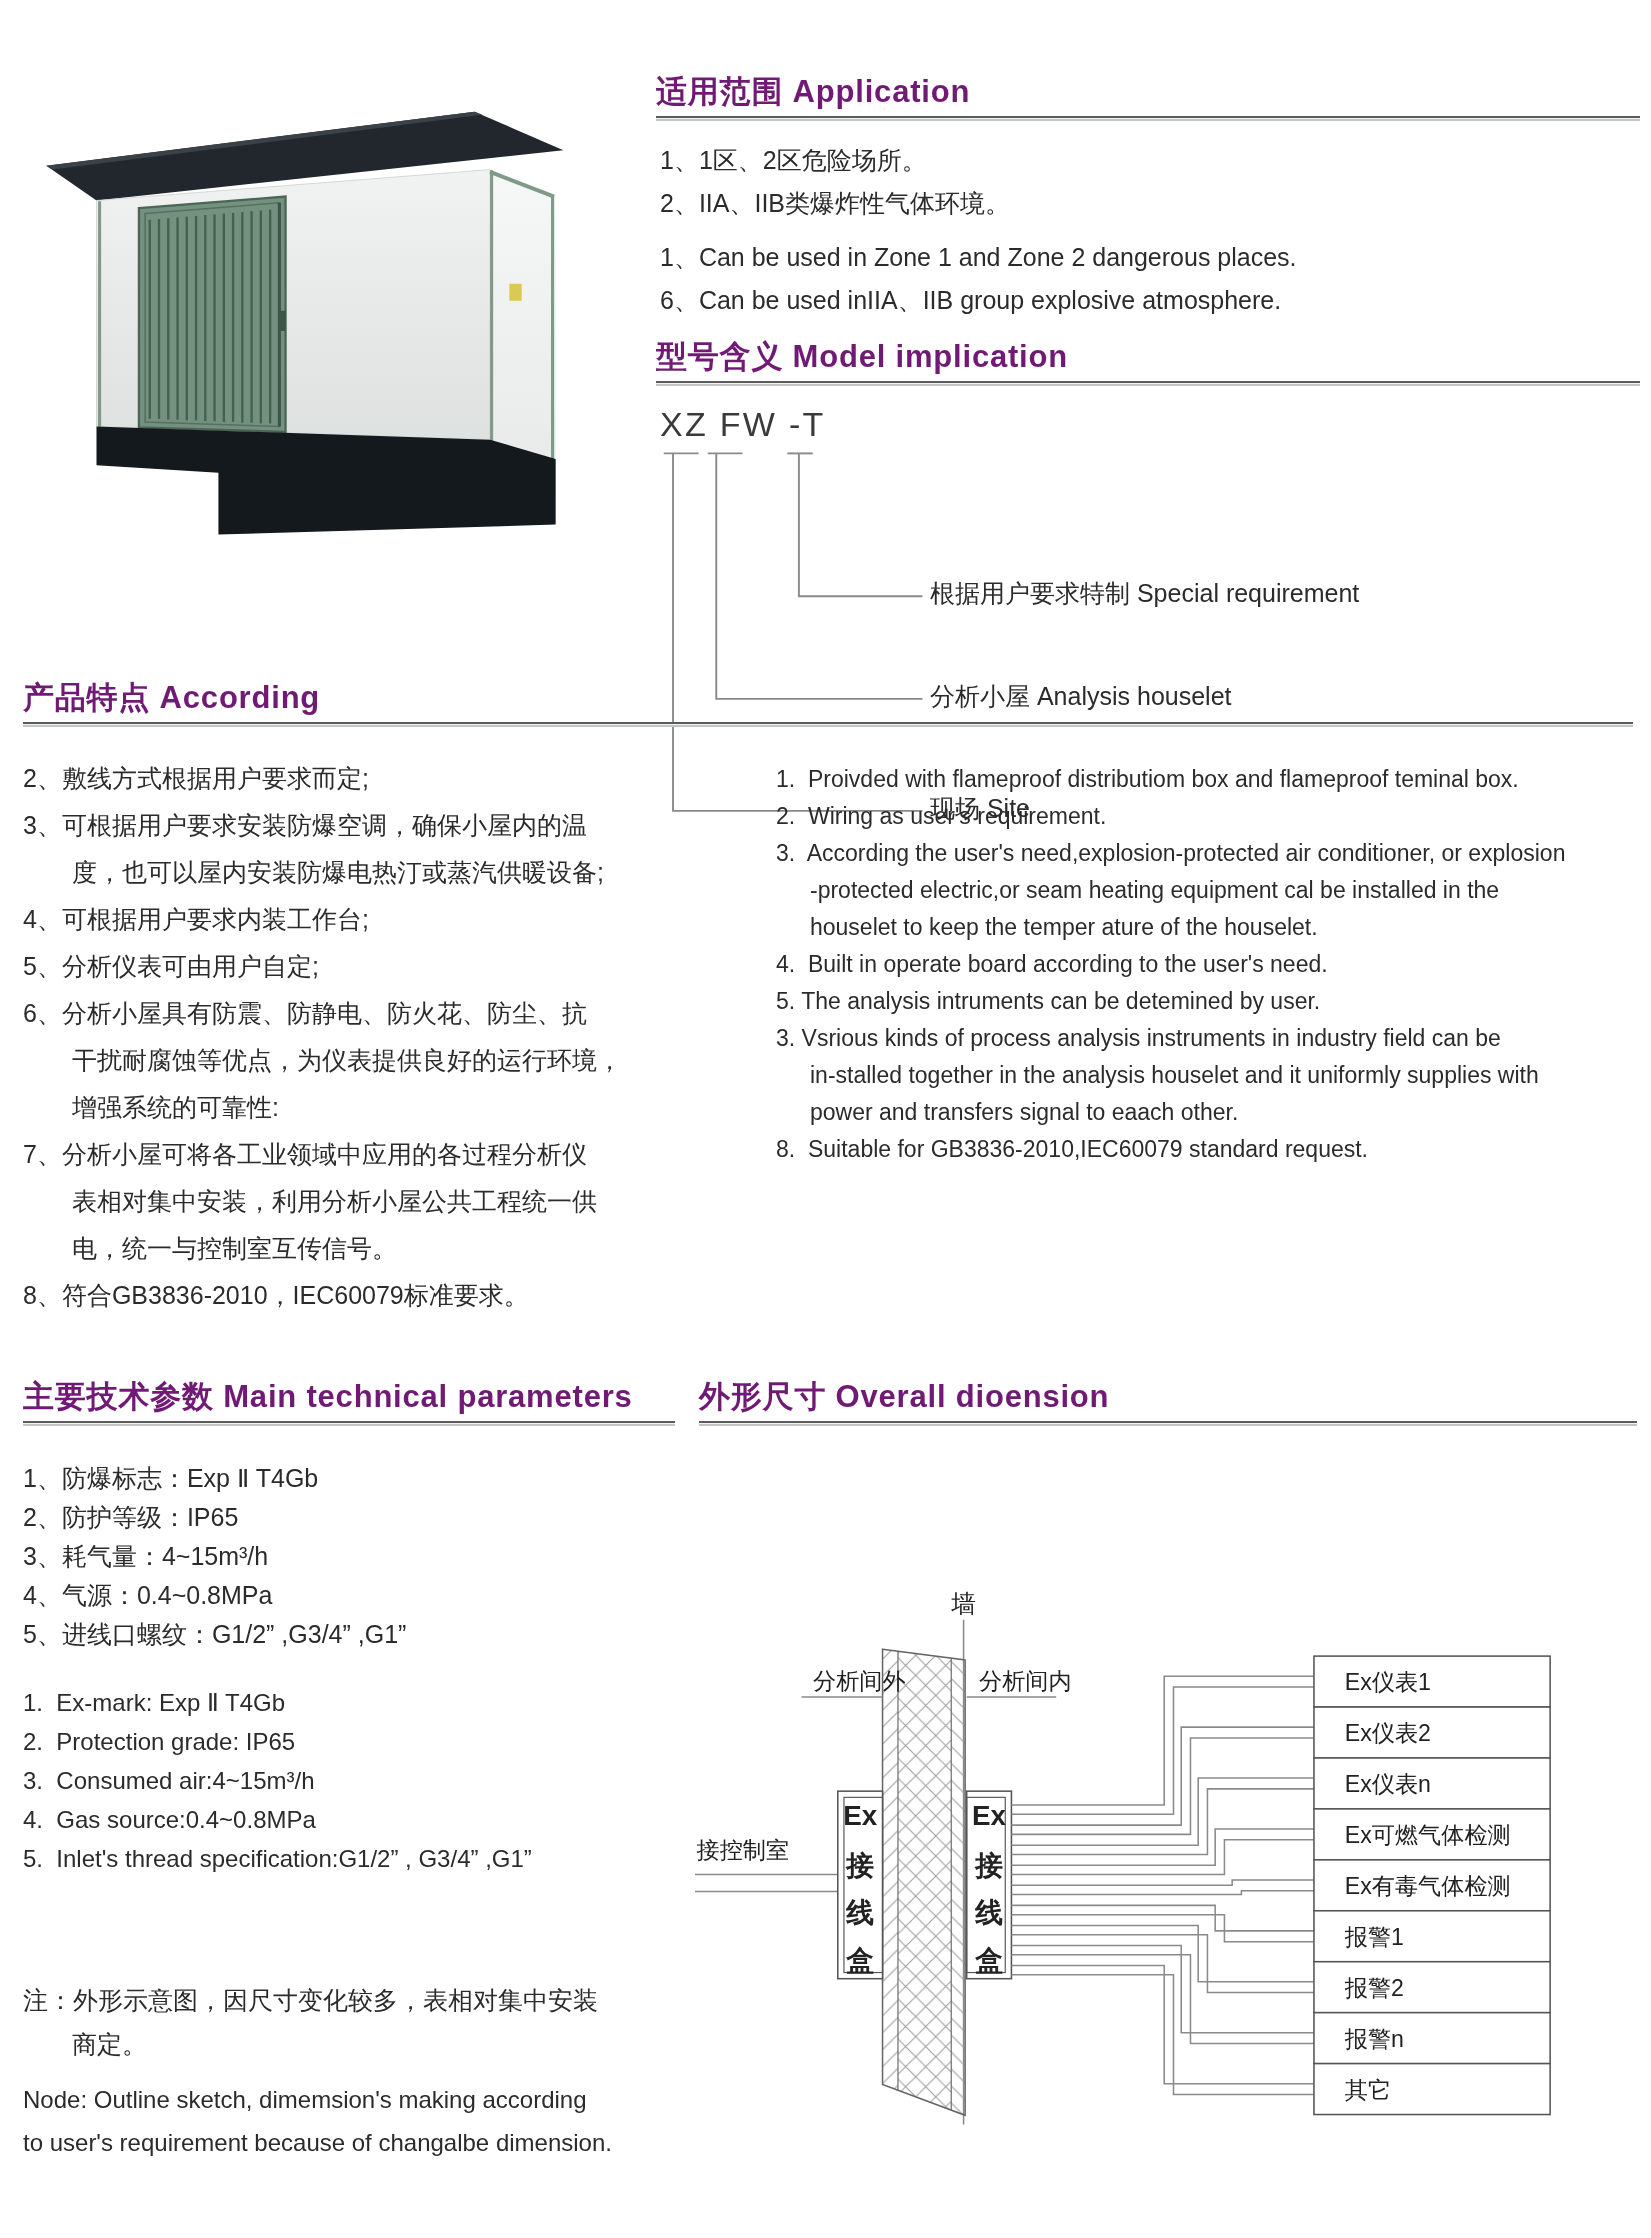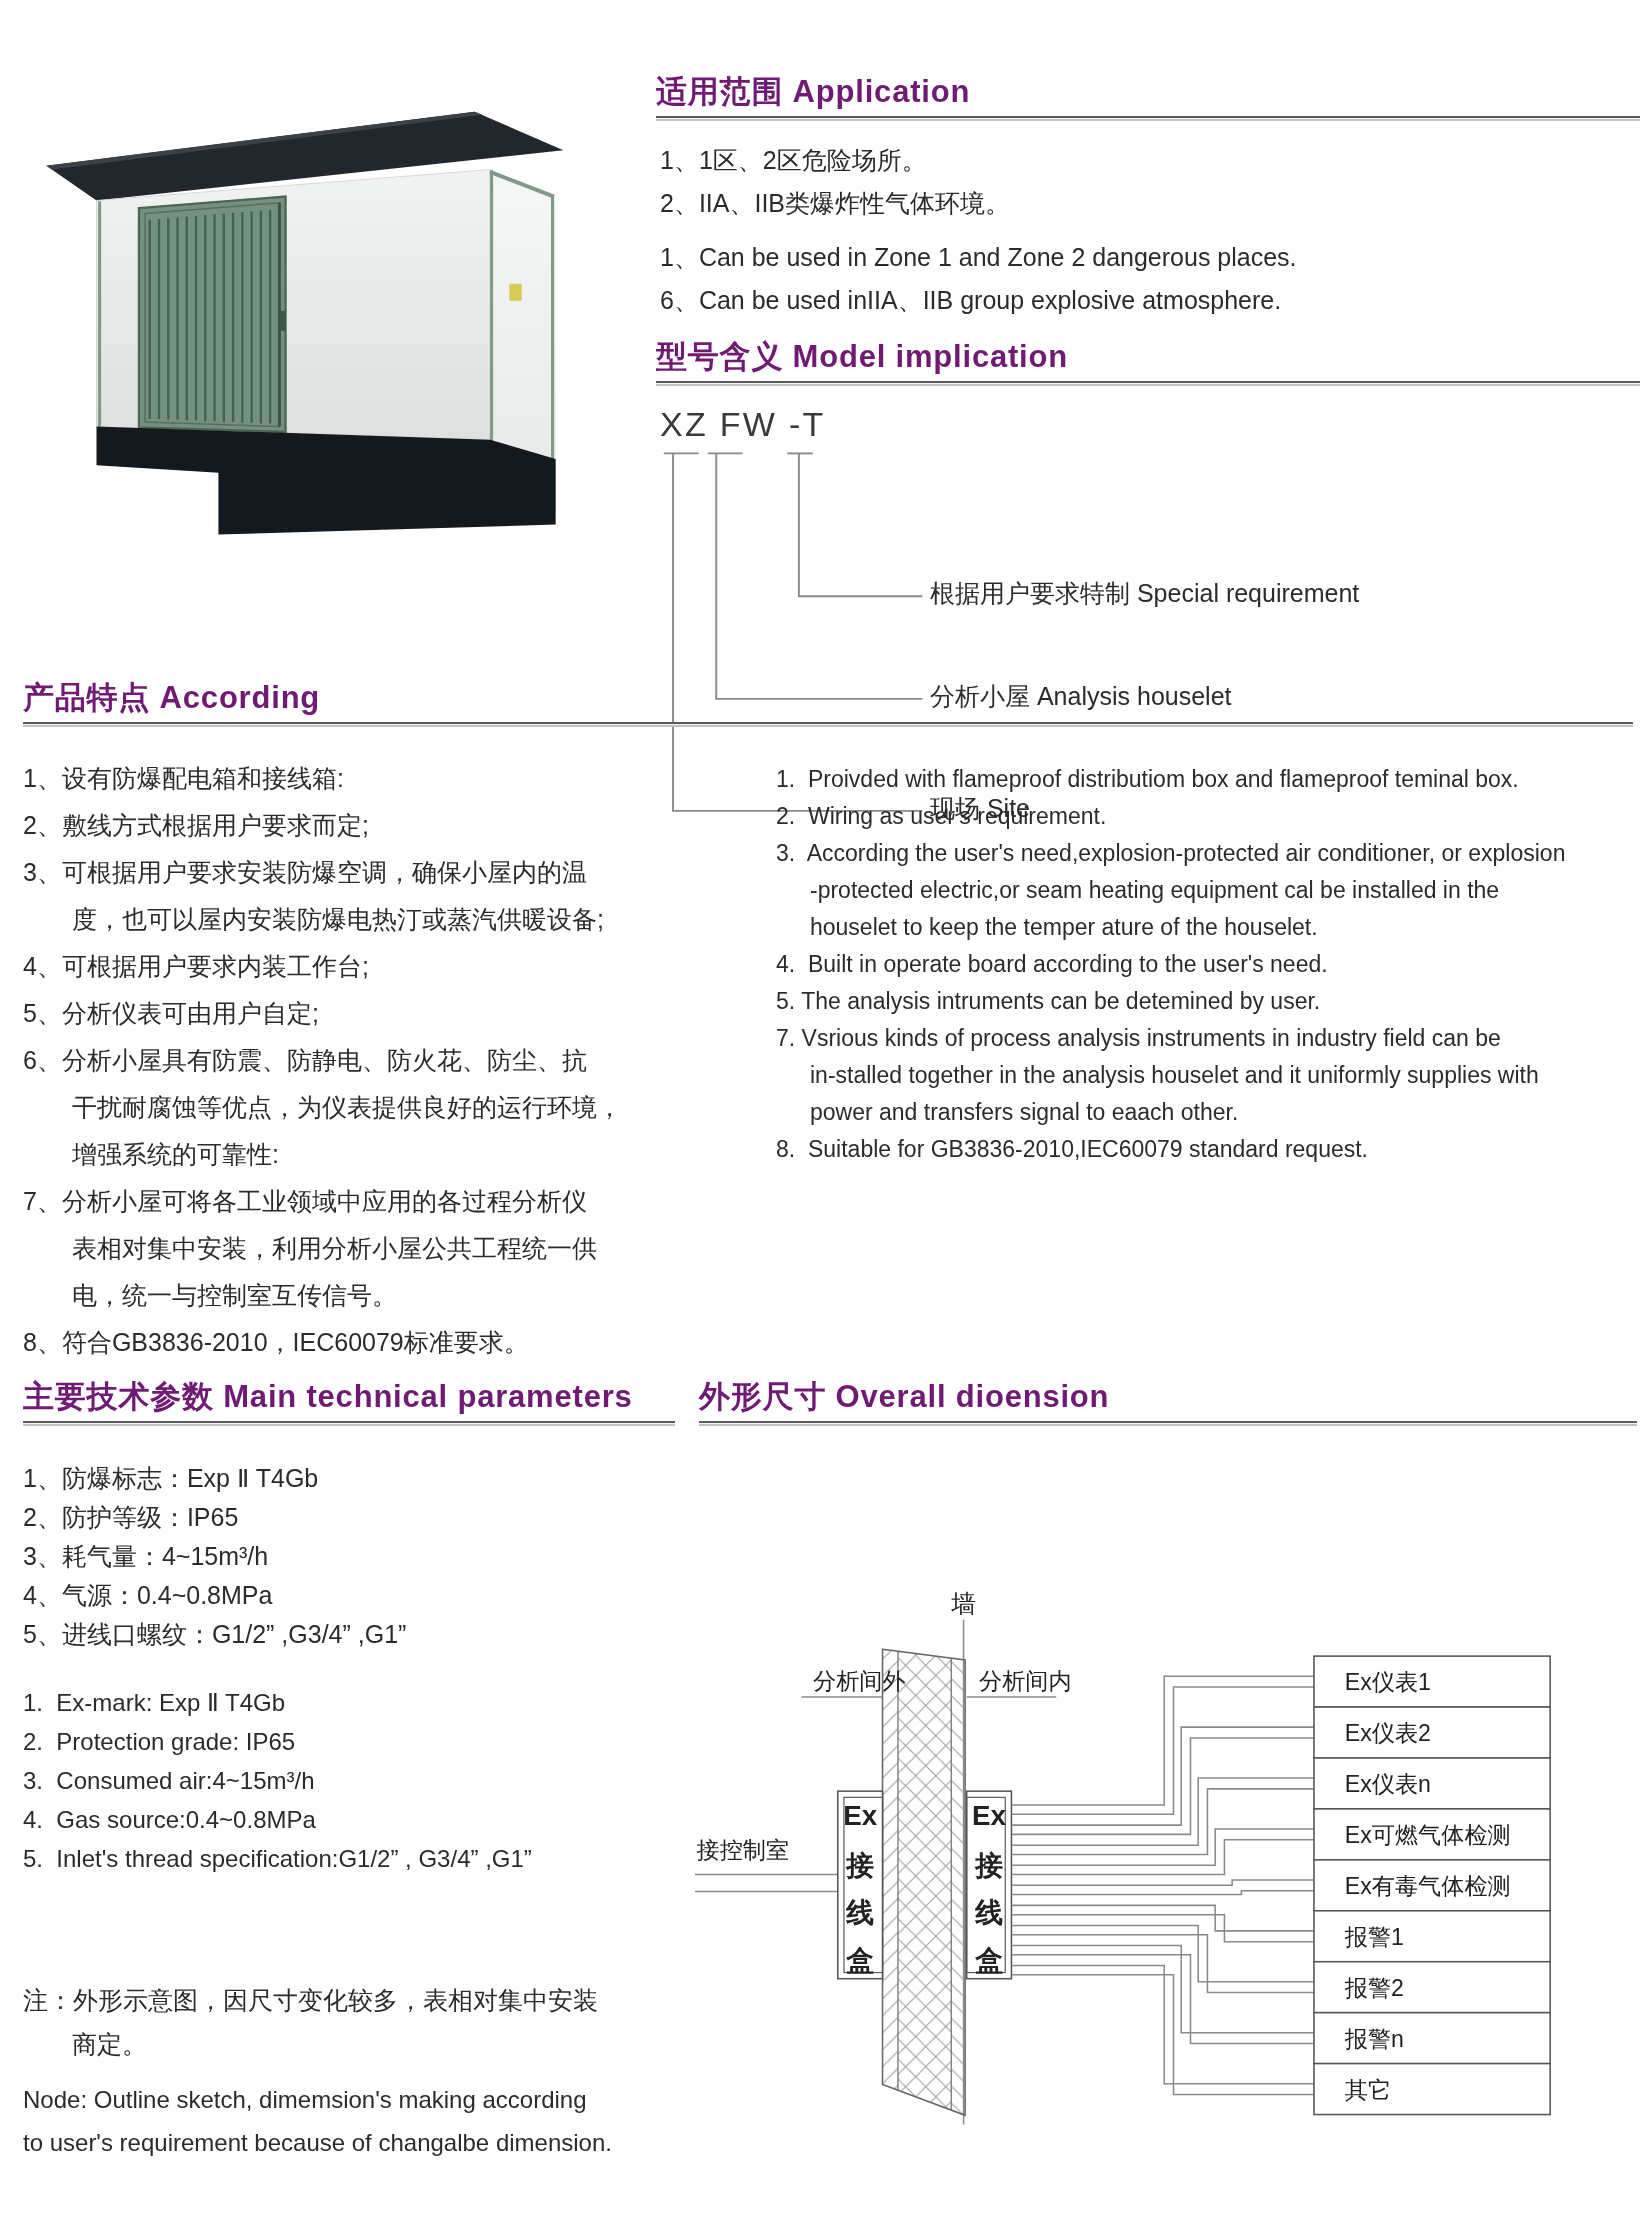--- a/index.html
+++ b/index.html
@@ -113,21 +113,20 @@
 </svg>
 <div class="abs model-label" style="left:930px;top:577px;">根据用户要求特制 Special requirement</div>
 <div class="abs model-label" style="left:930px;top:680px;">分析小屋 Analysis houselet</div>
 <div class="abs model-label" style="left:930px;top:792px;">现场 Site</div>
 
 <section class="sec" style="left:23px;top:679px;width:1610px;">
   <div class="sec-title">产品特点 According</div>
   <div class="sec-rule"></div>
 </section>
 <div class="abs" style="left:23px;top:755px;width:733px;">
-  <div class="feat-zh-item">1、设有防爆配电箱和接线箱:</div>
   <div class="feat-zh-item">2、敷线方式根据用户要求而定;</div>
   <div class="feat-zh-item">3、可根据用户要求安装防爆空调，确保小屋内的温
 度，也可以屋内安装防爆电热汀或蒸汽供暖设备;</div>
   <div class="feat-zh-item">4、可根据用户要求内装工作台;</div>
   <div class="feat-zh-item">5、分析仪表可由用户自定;</div>
   <div class="feat-zh-item">6、分析小屋具有防震、防静电、防火花、防尘、抗
 干扰耐腐蚀等优点，为仪表提供良好的运行环境，
 增强系统的可靠性:</div>
   <div class="feat-zh-item">7、分析小屋可将各工业领域中应用的各过程分析仪
 表相对集中安装，利用分析小屋公共工程统一供
@@ -135,21 +134,21 @@
   <div class="feat-zh-item">8、符合GB3836-2010，IEC60079标准要求。</div>
 </div>
 <div class="abs" style="left:776px;top:761px;width:876px;">
   <div class="feat-en-item">1.  Proivded with flameproof distributiom box and flameproof teminal box.</div>
   <div class="feat-en-item">2.  Wiring as user's requirement.</div>
   <div class="feat-en-item">3.  According the user's need,explosion-protected air conditioner, or explosion
 -protected electric,or seam heating equipment cal be installed in the
 houselet to keep the temper ature of the houselet.</div>
   <div class="feat-en-item">4.  Built in operate board according to the user's need.</div>
   <div class="feat-en-item">5. The analysis intruments can be detemined by user.</div>
-  <div class="feat-en-item">7. Vsrious kinds of process analysis instruments in industry field can be
+  <div class="feat-en-item">3. Vsrious kinds of process analysis instruments in industry field can be
 in-stalled together in the analysis houselet and it uniformly supplies with
 power and transfers signal to eaach other.</div>
   <div class="feat-en-item">8.  Suitable for GB3836-2010,IEC60079 standard request.</div>
 </div>
 
 <section class="sec" style="left:23px;top:1378px;width:652px;">
   <div class="sec-title">主要技术参数 Main technical parameters</div>
   <div class="sec-rule"></div>
 </section>
 <div class="abs" style="left:23px;top:1459px;">

